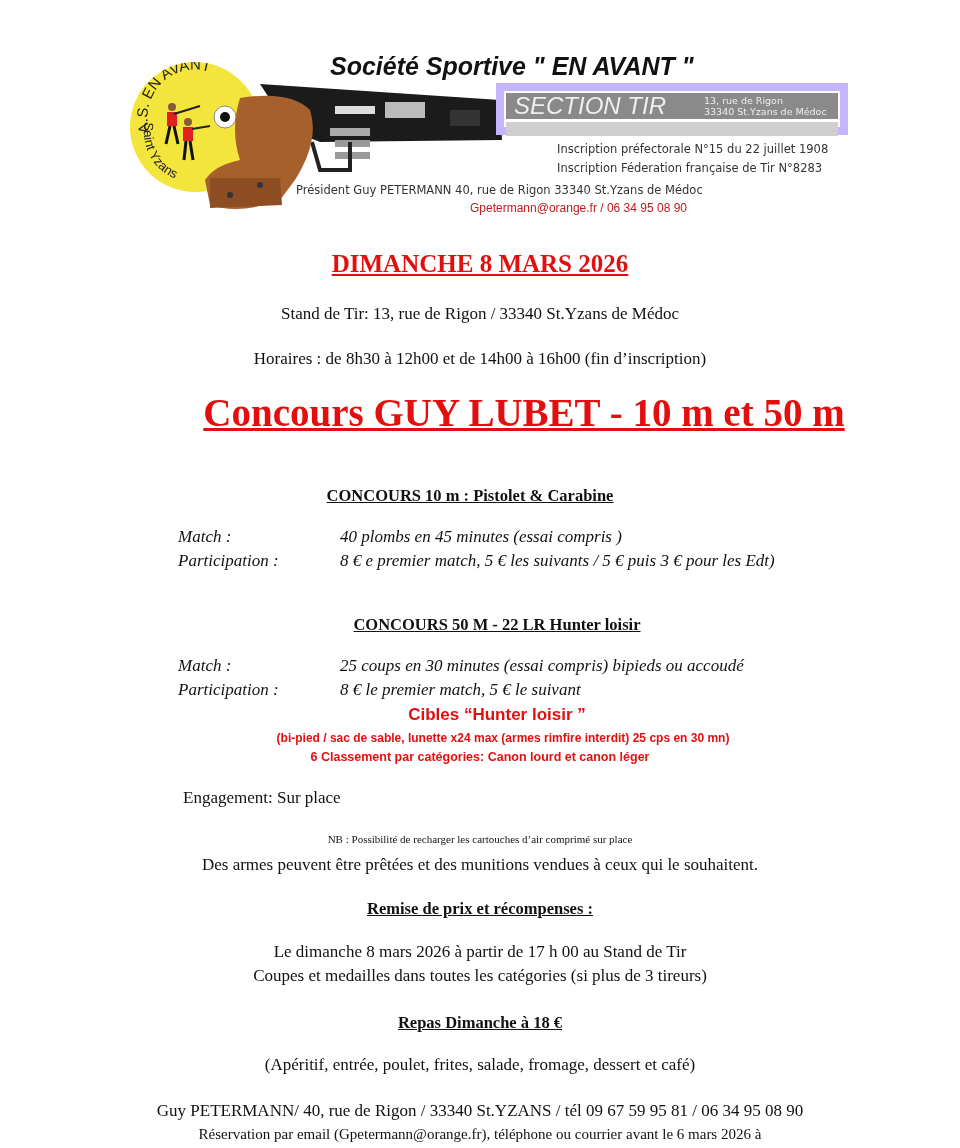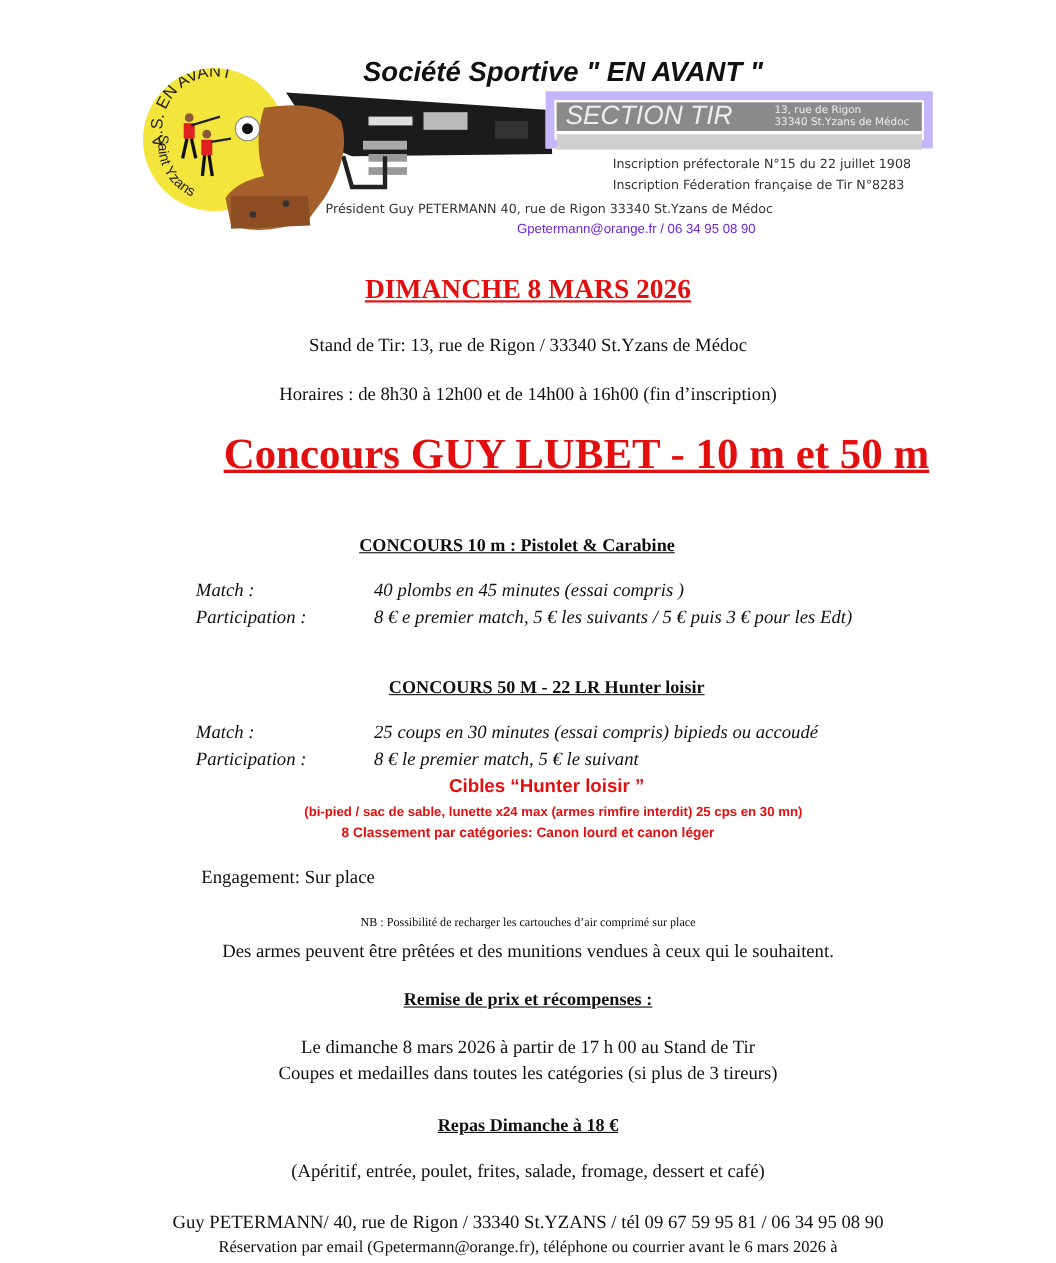--- a/index.html
+++ b/index.html
@@ -12,21 +12,21 @@
   .gun { position: absolute; left: 200px; top: 70px; width: 310px; height: 145px; }
   .gun svg { width: 100%; height: 100%; }
   .club-title { position: absolute; left: 330px; top: 52px; font-family: "Liberation Sans", sans-serif; font-weight: bold; font-style: italic; font-size: 25px; color: #111; white-space: nowrap; }
   .section-box { position: absolute; left: 496px; top: 83px; width: 352px; height: 52px; border: 8px solid #c4b5fd; background: #fff; box-sizing: border-box; }
   .section-top { position: absolute; left: 2px; top: 2px; right: 2px; height: 26px; background: #8a8a8a; }
   .section-title { position: absolute; left: 8px; top: -1px; font-family: "Liberation Sans", sans-serif; font-style: italic; font-size: 24px; color: #eeeeee; white-space: nowrap; }
   .section-addr { position: absolute; left: 198px; top: 2px; font-family: "DejaVu Sans", sans-serif; font-size: 9.5px; line-height: 11px; color: #eeeeee; white-space: nowrap; overflow: hidden; width: 148px; }
   .section-bottom { position: absolute; left: 2px; top: 31px; right: 2px; height: 14px; background: #cfcfcf; }
   .reg-lines { position: absolute; left: 557px; top: 140px; font-family: "DejaVu Sans", sans-serif; font-size: 11.5px; line-height: 19px; color: #333; white-space: nowrap; }
   .president { position: absolute; left: 296px; top: 183px; font-family: "DejaVu Sans", sans-serif; font-size: 11.5px; color: #333; white-space: nowrap; }
-  .contact { position: absolute; left: 470px; top: 201px; font-family: "Liberation Sans", sans-serif; font-size: 12px; color: #6d28d9; white-space: nowrap; }
+  .contact { position: absolute; left: 470px; top: 201px; font-family: "Liberation Sans", sans-serif; font-size: 12px; color: #b91c1c; white-space: nowrap; }
 
   
   .center { position: absolute; left: 0; width: 960px; text-align: center; white-space: nowrap; }
   .date-title { top: 250px; color: #e30f0f; font-weight: bold; font-size: 25px; text-decoration: underline; }
   .stand { top: 304px; font-size: 17px; }
   .hours { top: 349px; font-size: 17px; }
   .main-title { top: 390px; color: #e30f0f; font-weight: bold; font-size: 39px; text-decoration: underline; left: 0; padding-left: 44px; }
   .sec-heading { font-weight: bold; font-size: 16.5px; text-decoration: underline; }
   .h10 { top: 486px; left: -10px; }
   .h50 { top: 615px; left: 17px; }
@@ -140,21 +140,21 @@
 
 <div class="center sec-heading h50">CONCOURS 50 M - 22 LR Hunter loisir</div>
 <div class="row r3">
   <span class="lbl">Match :</span><span>25 coups en 30 minutes (essai compris) bipieds ou accoudé</span>
 </div>
 <div class="row r4">
   <span class="lbl">Participation :</span><span>8 € le premier match, 5 € le suivant</span>
 </div>
 <div class="center red-sans cibles">Cibles “Hunter loisir ”</div>
 <div class="center red-sans cibles-note">(bi-pied / sac de sable, lunette x24 max (armes rimfire interdit) 25 cps en 30 mn)</div>
-<div class="center red-sans classement">8 Classement par catégories: Canon lourd et canon léger</div>
+<div class="center red-sans classement">6 Classement par catégories: Canon lourd et canon léger</div>
 
 <div class="engagement">Engagement: Sur place</div>
 
 <div class="center nb1">NB : Possibilité de recharger les cartouches d’air comprimé sur place</div>
 <div class="center nb2">Des armes peuvent être prêtées et des munitions vendues à ceux qui le souhaitent.</div>
 
 <div class="center sec-heading remise">Remise de prix et récompenses :</div>
 <div class="center rem1">Le dimanche 8 mars 2026 à partir de 17 h 00 au Stand de Tir</div>
 <div class="center rem2">Coupes et medailles dans toutes les catégories (si plus de 3 tireurs)</div>
 

